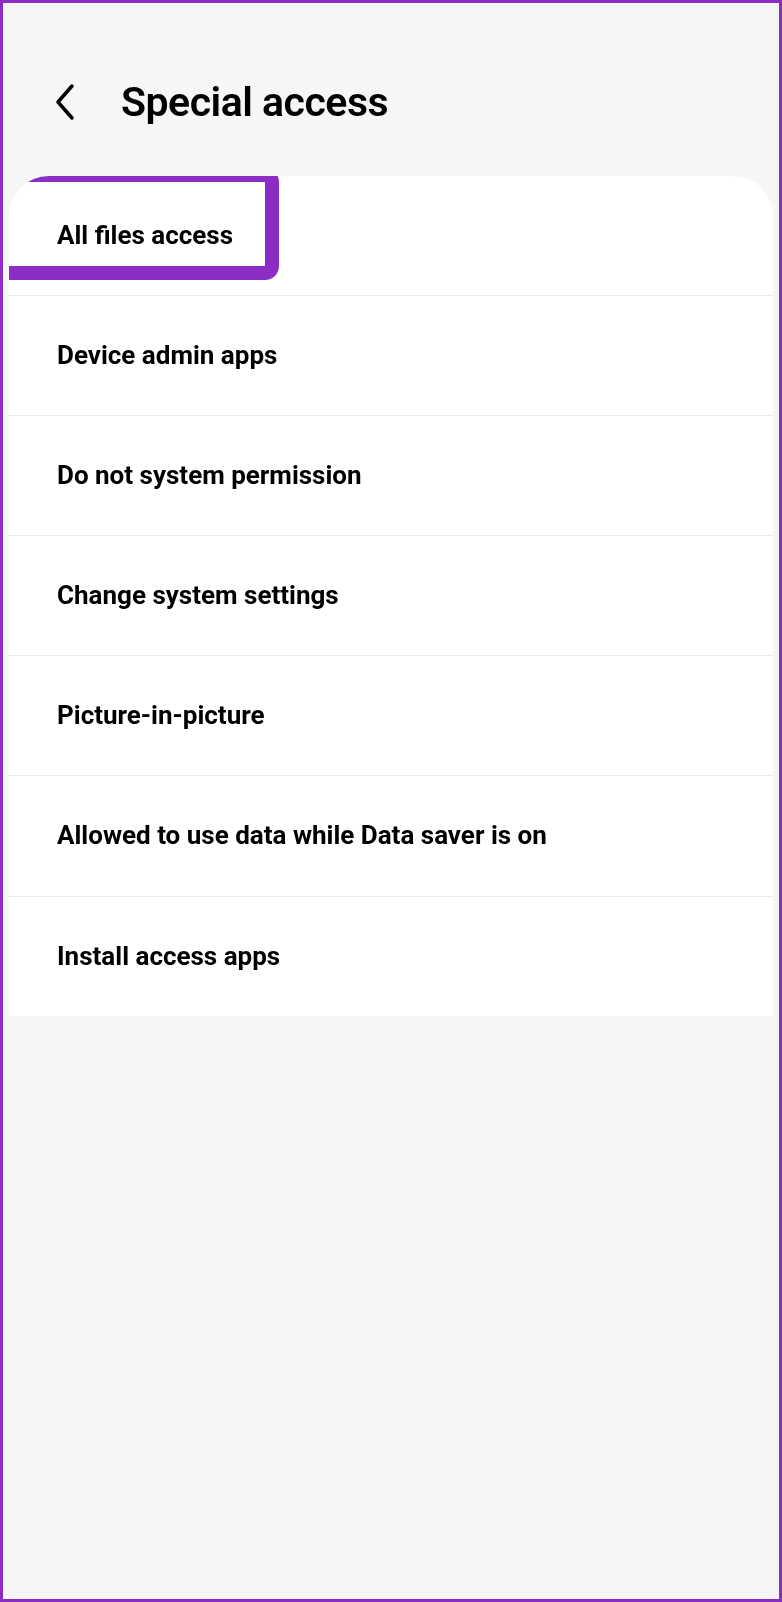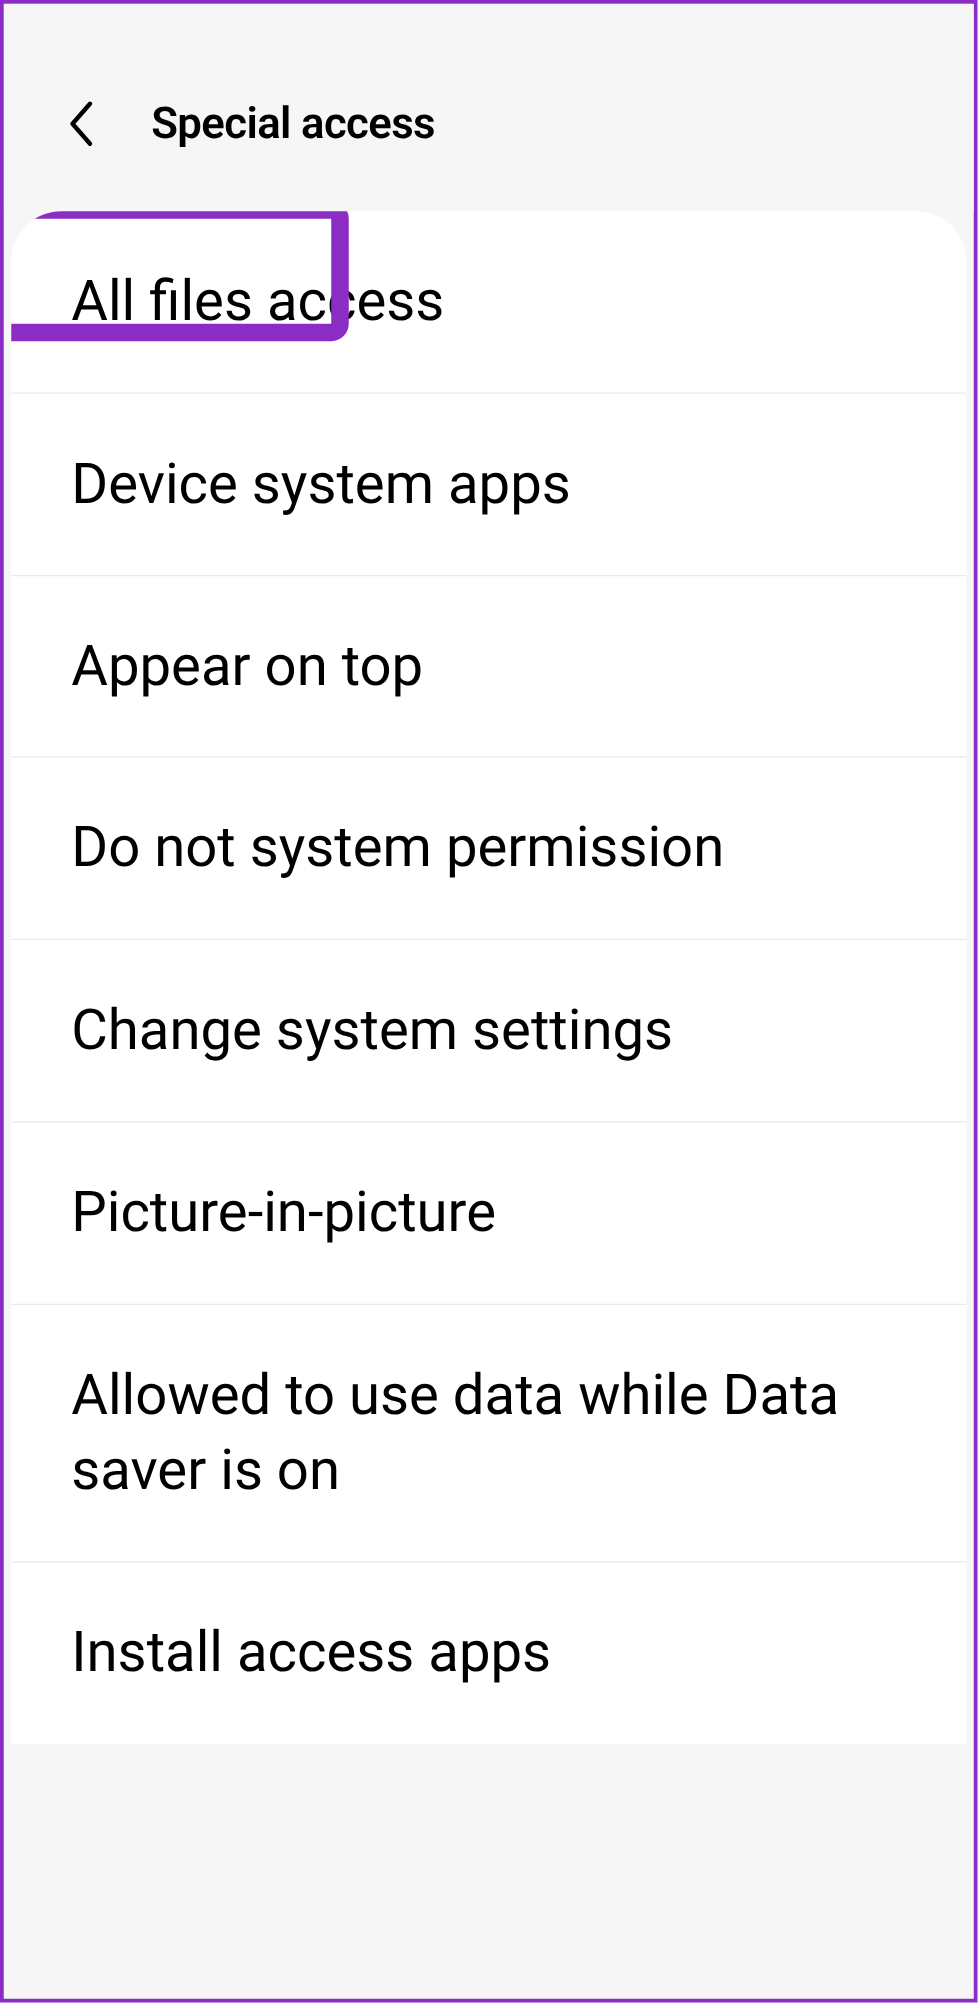--- a/index.html
+++ b/index.html
@@ -33,21 +33,21 @@
       align-items: center;
       justify-content: center;
     }
     
     .back-icon svg {
       width: 22px;
       height: 38px;
     }
     
     .page-title {
-      font-size: 35px;
+      font-size: 41px;
       font-weight: 600;
       color: #000;
       letter-spacing: -0.5px;
     }
     
     .list-container {
       background: #fff;
       border-radius: 40px 40px 0 0;
       margin: 0 6px;
       overflow: hidden;
@@ -57,22 +57,22 @@
       padding: 42px 20px 42px 48px;
       border-bottom: 1px solid #eaeaea;
       position: relative;
     }
     
     .list-item:last-child {
       border-bottom: none;
     }
     
     .list-item-text {
-      font-size: 45px;
-      font-weight: 400;
+      font-size: 26px;
+      font-weight: 700;
       color: #000;
       line-height: 1.35;
     }
     
     .highlight-box {
       position: absolute;
       top: -8px;
       left: -28px;
       border: 14px solid #8b2dc4;
       border-radius: 14px;
@@ -100,26 +100,23 @@
 </div>
 
 <div class="list-container">
 
   <div class="highlight-item">
     <div class="list-item-text">All files access</div>
     <div class="highlight-box" style="width: 298px; height: 112px;"></div>
   </div>
 
   <div class="list-item">
-    <div class="list-item-text">Device system apps</div>
+    <div class="list-item-text">Device admin apps</div>
   </div>
 
-  <div class="list-item">
-    <div class="list-item-text">Appear on top</div>
-  </div>
 
   <div class="list-item">
     <div class="list-item-text">Do not system permission</div>
   </div>
 
 
   <div class="list-item">
     <div class="list-item-text">Change system settings</div>
   </div>
 

